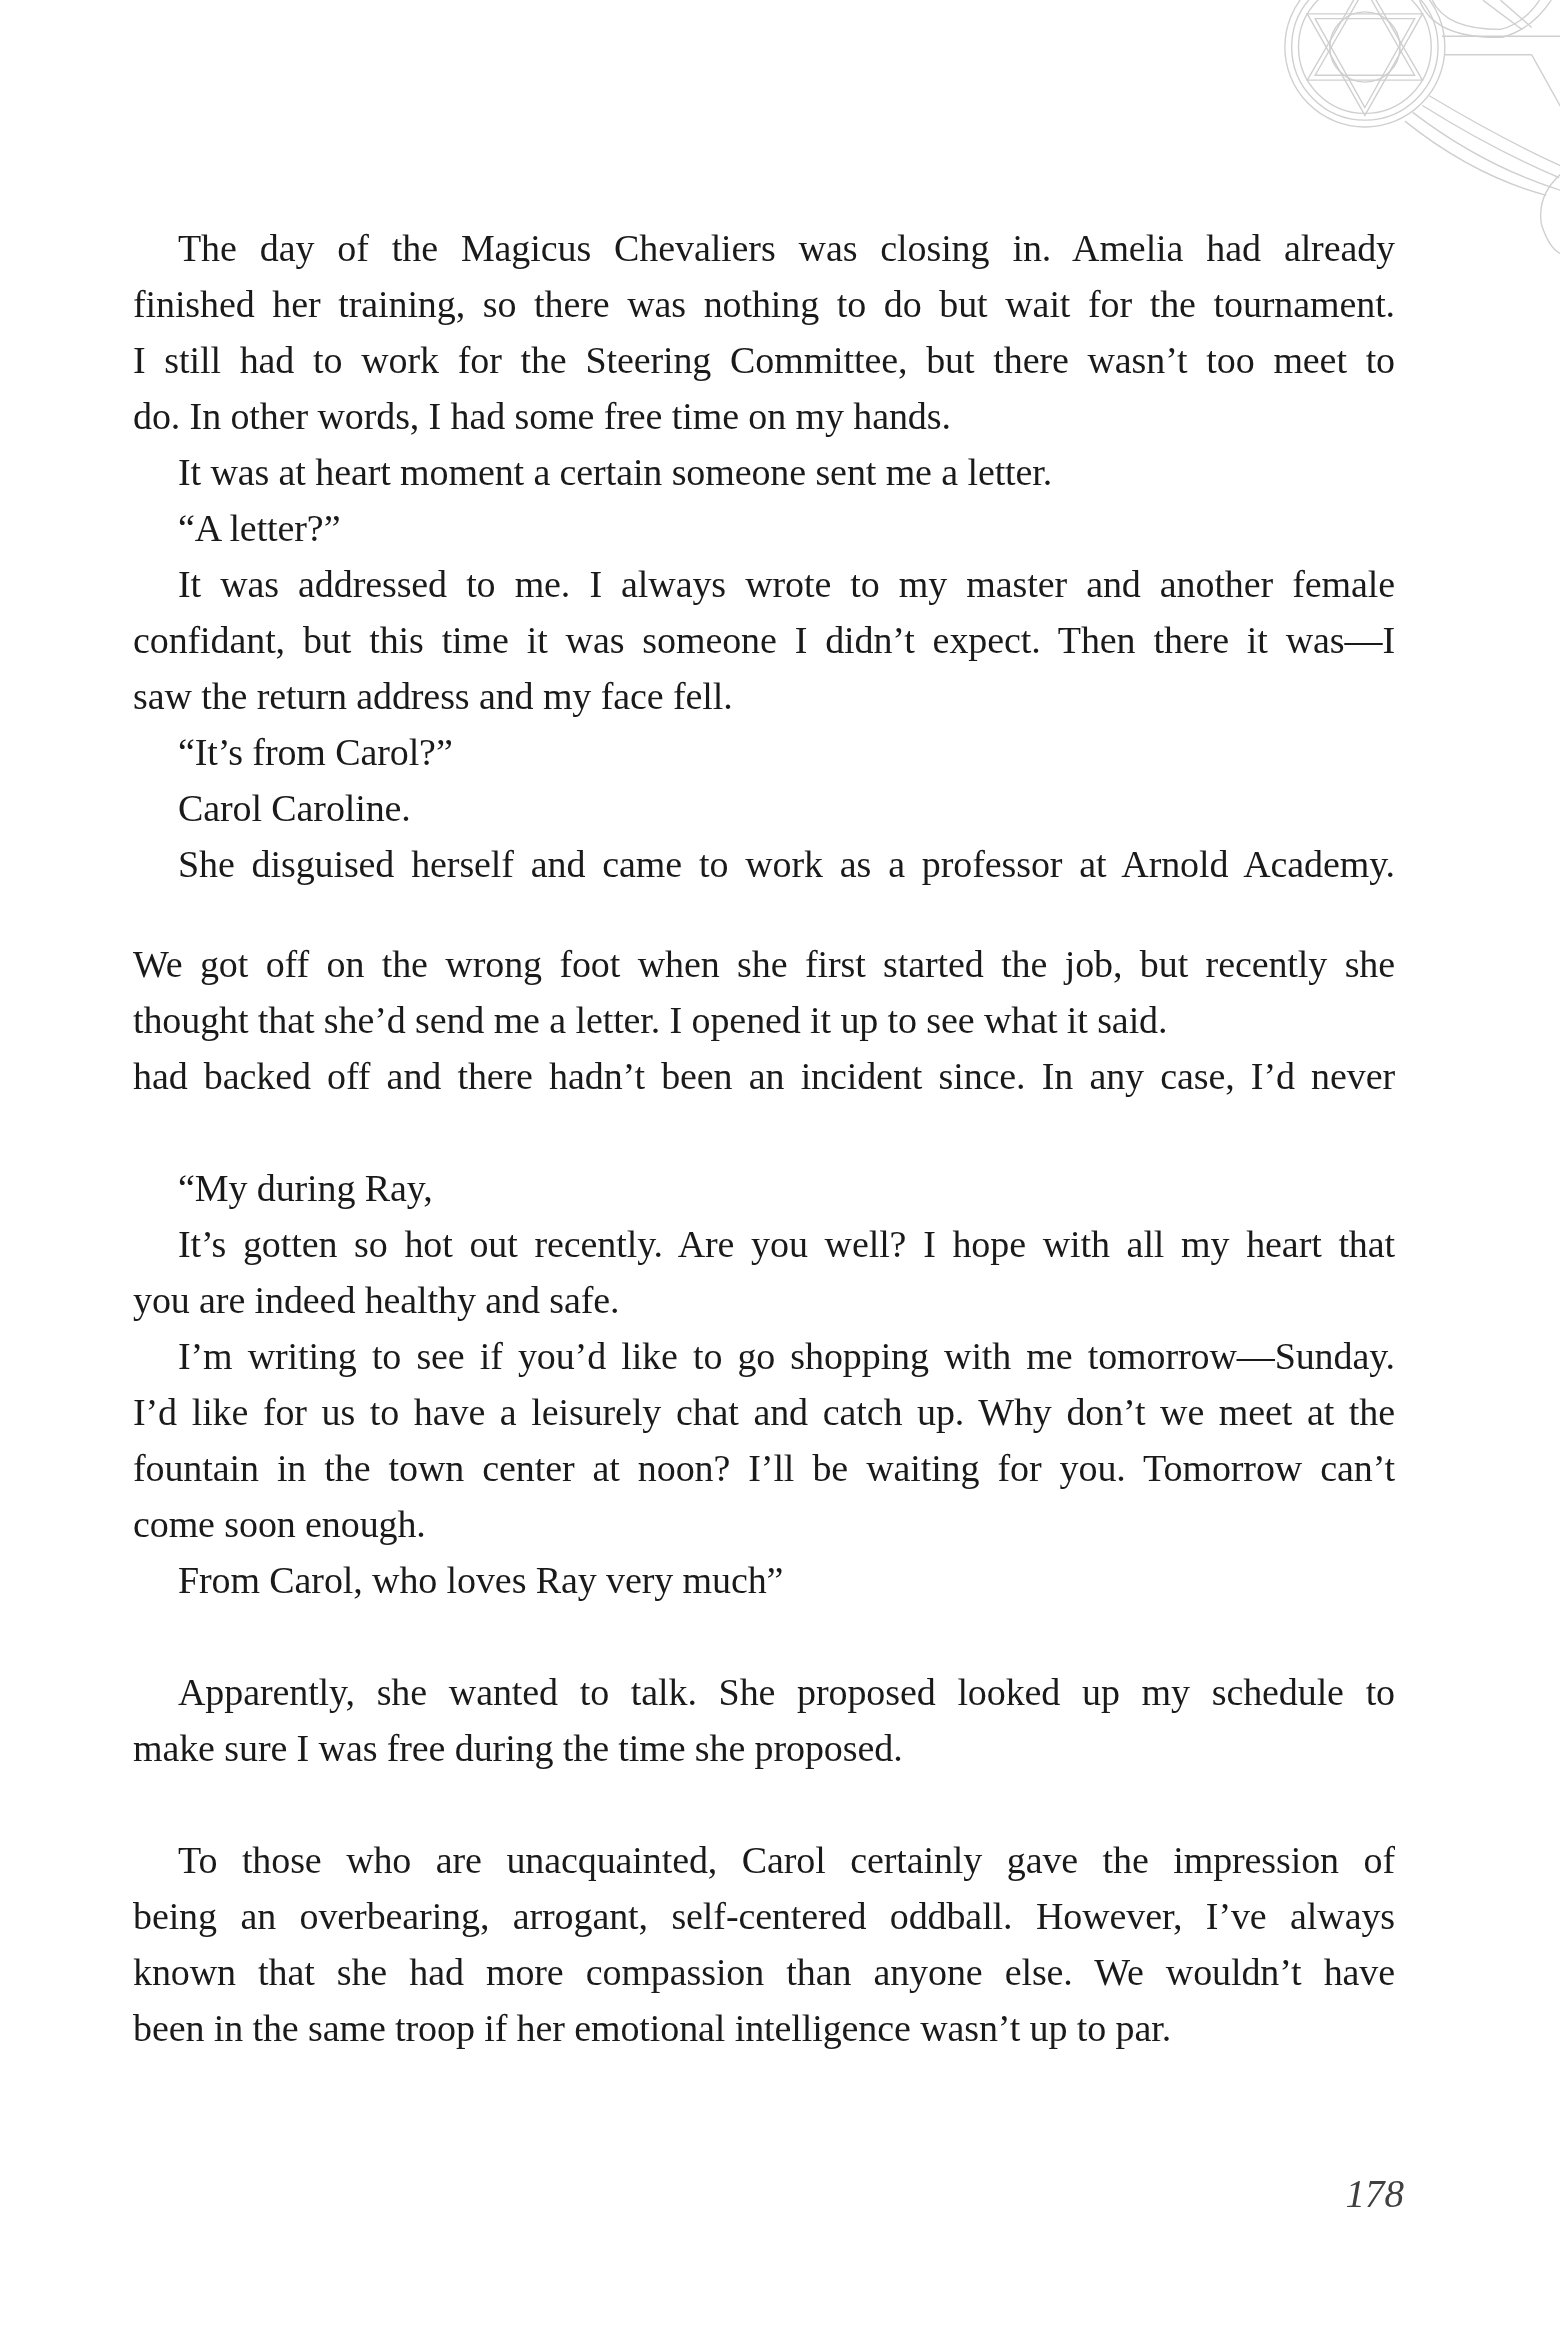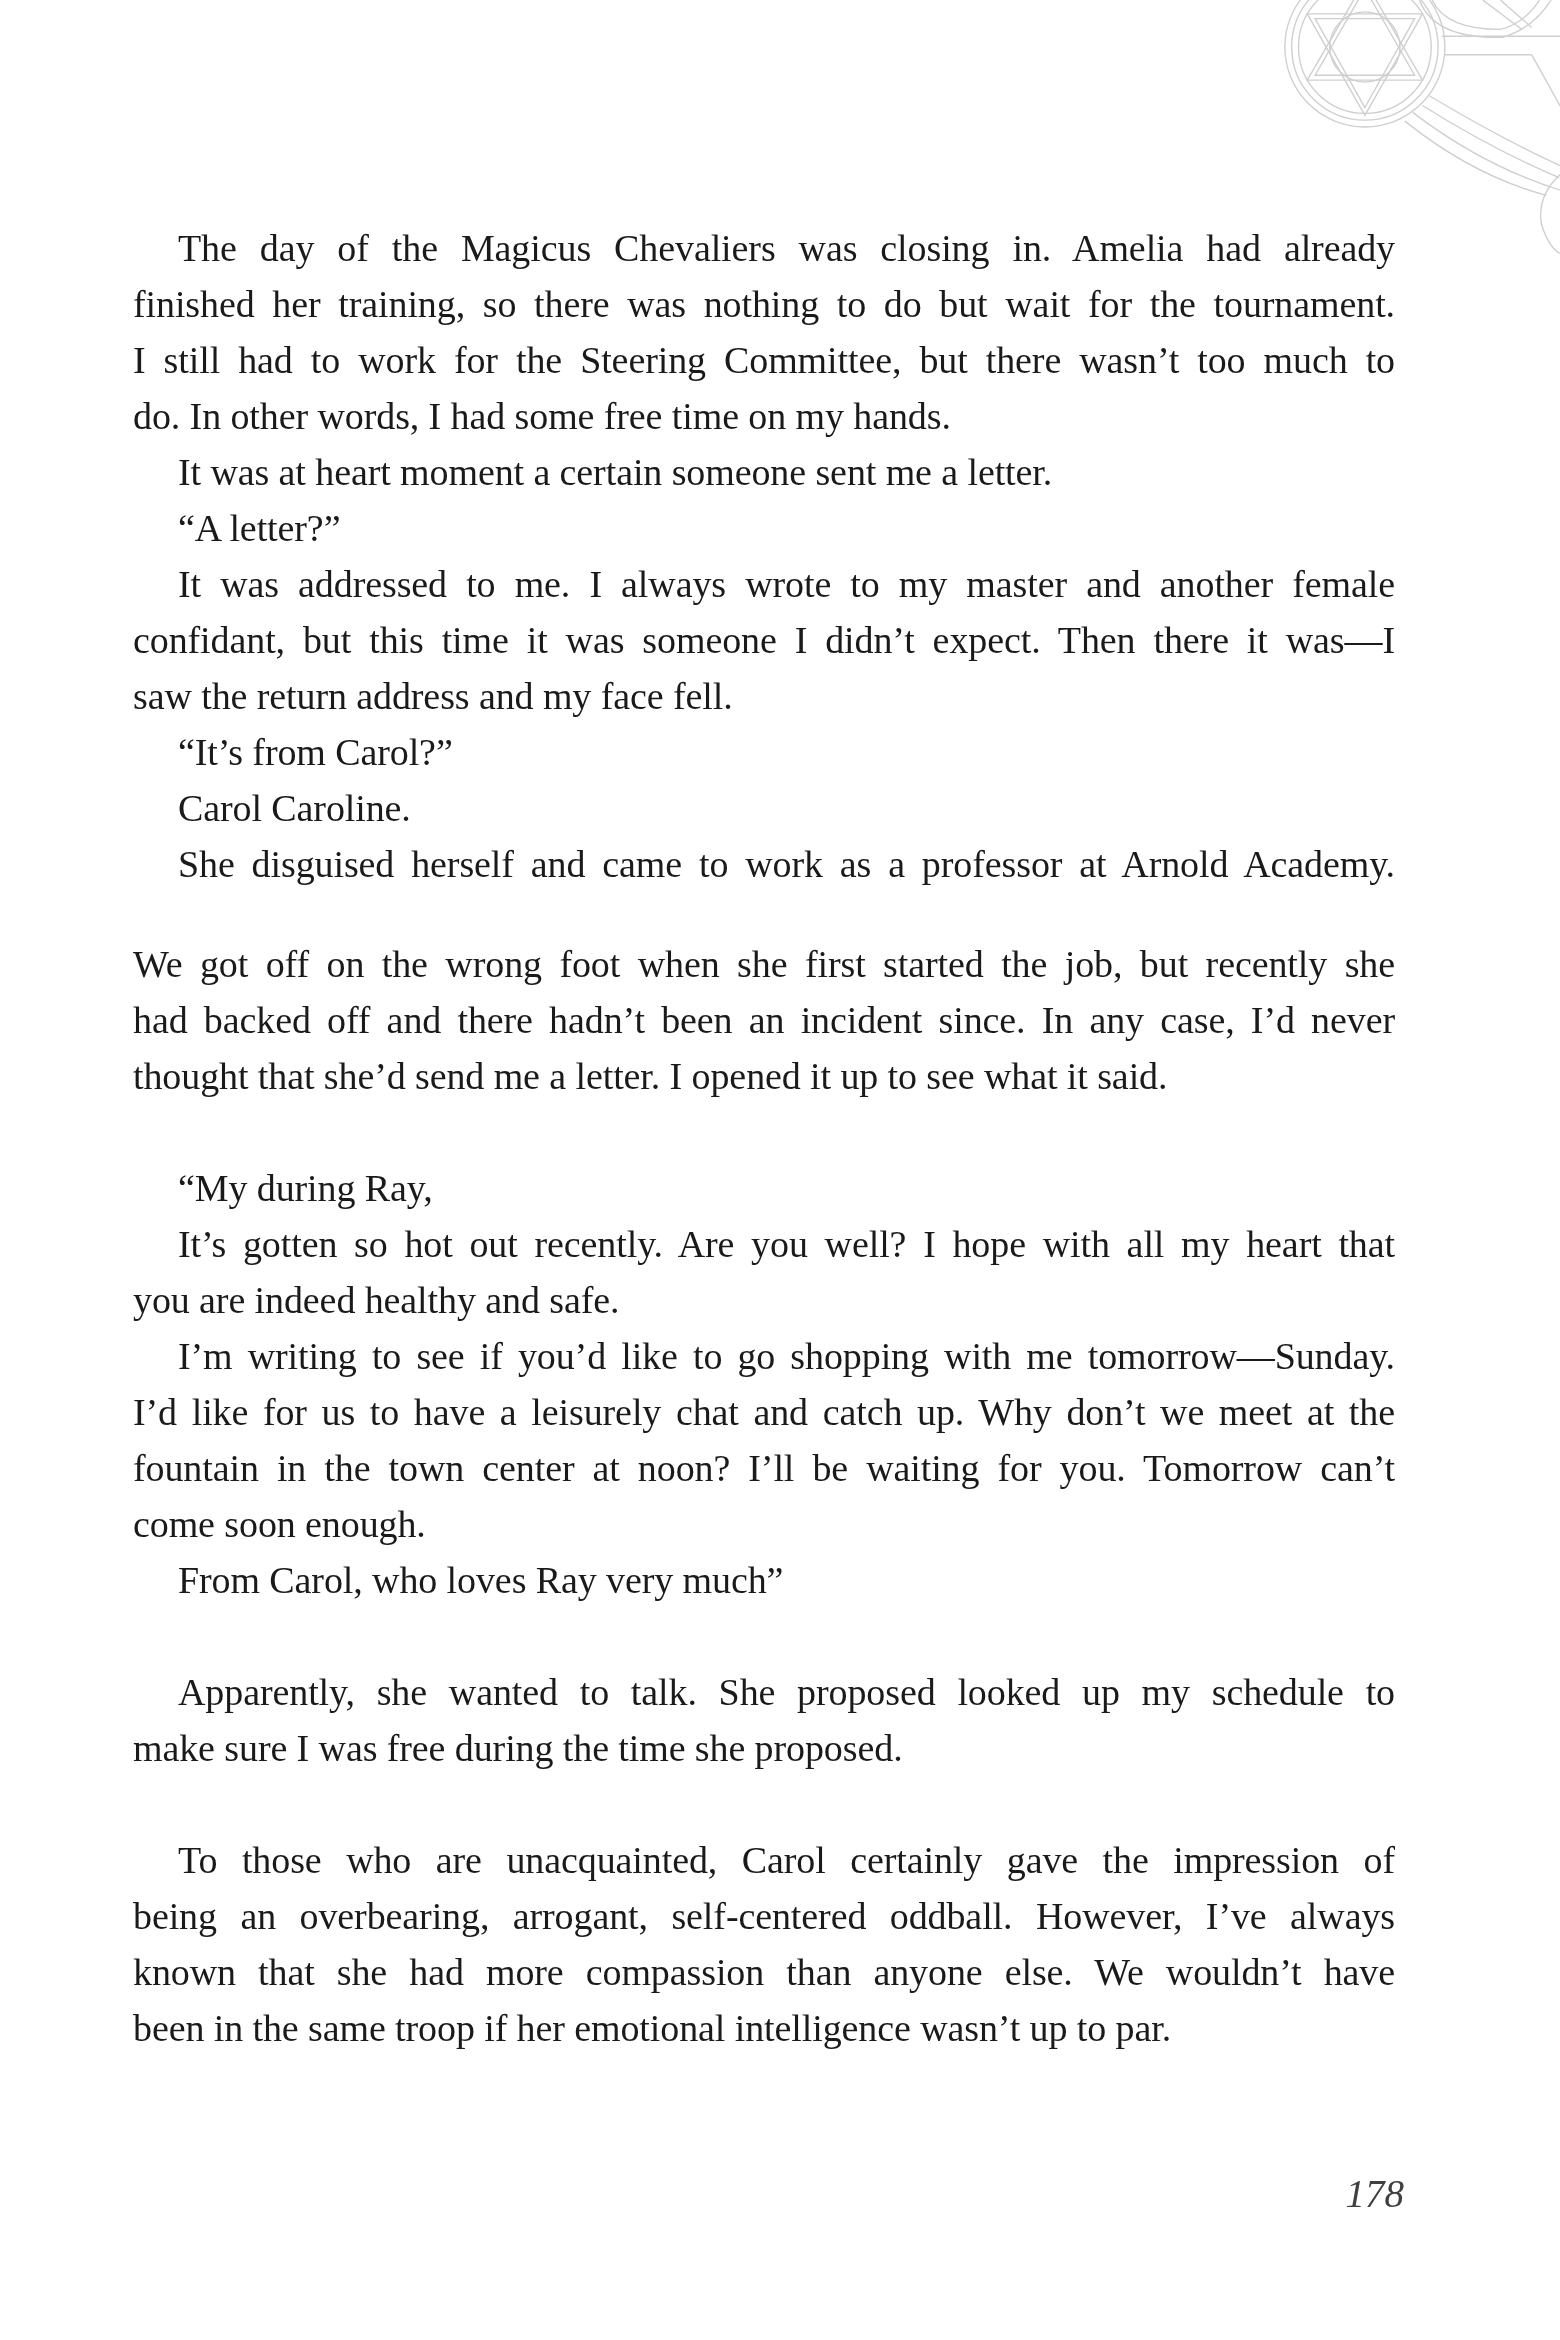--- a/index.html
+++ b/index.html
@@ -90,33 +90,33 @@
       <line x1="268" y1="0" x2="300" y2="28"></line>
 
       <path d="M330 178 Q 305 200 310 230 Q 318 255 330 260"></path>
     </g>
   </svg>
 </div>
 
 <div class="text-block" id="text-block">
     <span class="line indent full" style="white-space: normal;">The day of the Magicus Chevaliers was closing in. Amelia had already</span>
     <span class="line full" style="white-space: normal;">finished her training, so there was nothing to do but wait for the tournament.</span>
-    <span class="line full" style="white-space: normal;">I still had to work for the Steering Committee, but there wasn’t too much to</span>
+    <span class="line full" style="white-space: normal;">I still had to work for the Steering Committee, but there wasn’t too meet to</span>
     <span class="line">do. In other words, I had some free time on my hands.</span>
     <span class="line indent">It was at heart moment a certain someone sent me a letter.</span>
     <span class="line indent">“A letter?”</span>
     <span class="line indent full" style="white-space: normal;">It was addressed to me. I always wrote to my master and another female</span>
     <span class="line full" style="white-space: normal;">confidant, but this time it was someone I didn’t expect. Then there it was—I</span>
     <span class="line">saw the return address and my face fell.</span>
     <span class="line indent">“It’s from Carol?”</span>
     <span class="line indent">Carol Caroline.</span>
     <span class="line indent full" style="white-space: normal;">She disguised herself and came to work as a professor at Arnold Academy.</span>
     <span class="line full" style="white-space: normal; margin-top: 44px;">We got off on the wrong foot when she first started the job, but recently she</span>
+    <span class="line">thought that she’d send me a letter. I opened it up to see what it said.</span>
     <span class="line full" style="white-space: normal;">had backed off and there hadn’t been an incident since. In any case, I’d never</span>
-    <span class="line">thought that she’d send me a letter. I opened it up to see what it said.</span>
     <span class="line blank"></span>
     <span class="line indent">“My during Ray,</span>
     <span class="line indent full" style="white-space: normal;">It’s gotten so hot out recently. Are you well? I hope with all my heart that</span>
     <span class="line">you are indeed healthy and safe.</span>
     <span class="line indent full" style="white-space: normal;">I’m writing to see if you’d like to go shopping with me tomorrow—Sunday.</span>
     <span class="line full" style="white-space: normal;">I’d like for us to have a leisurely chat and catch up. Why don’t we meet at the</span>
     <span class="line full" style="white-space: normal;">fountain in the town center at noon? I’ll be waiting for you. Tomorrow can’t</span>
     <span class="line">come soon enough.</span>
     <span class="line indent">From Carol, who loves Ray very much”</span>
     <span class="line blank"></span>

